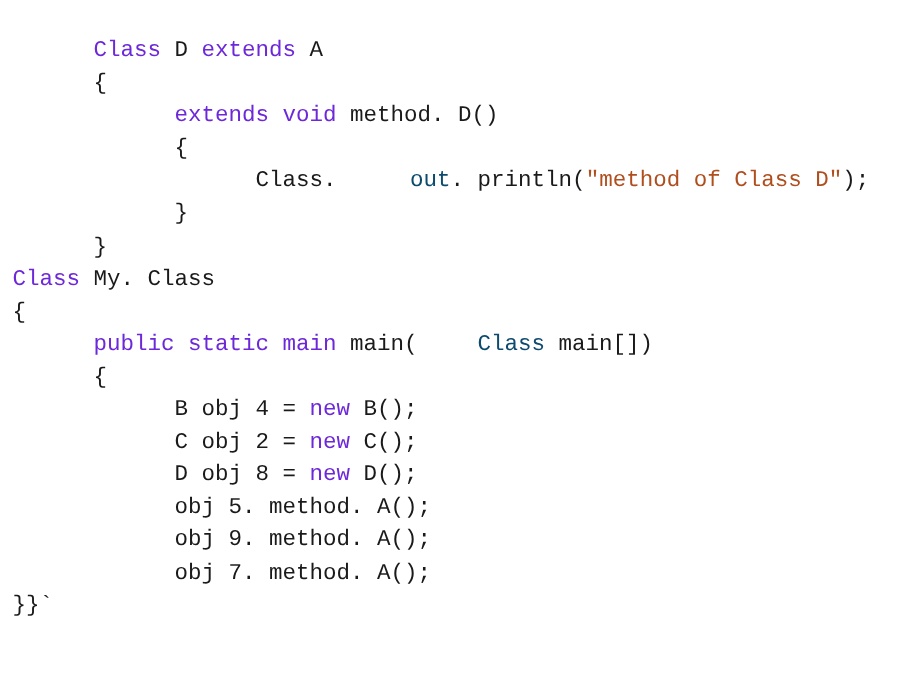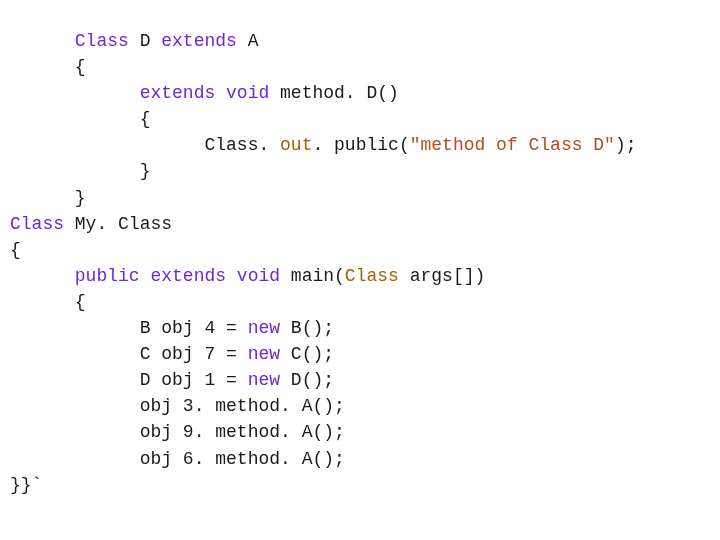--- a/index.html
+++ b/index.html
@@ -12,36 +12,36 @@
   }
   .code-block {
     font-family: Consolas, "Courier New", monospace;
     font-size: 18px;
     line-height: 1.45;
     white-space: pre;
     padding: 28px 10px 10px 10px;
     color: #1a1a1a;
   }
   .kw   { color: #6d28d9; }  
-  .type { color: #a16207; }  
+  .type { color: #0c4a6e; margin-left: 48px; }  
   .str  { color: #b04e1e; }  
 </style>
 </head>
 <body>
 
 <div class="code-block">      <span class="kw">Class</span><span> D </span><span class="kw">extends</span><span> A</span>
       <span>{</span>
             <span class="kw">extends void</span><span> method. D()</span>
             <span>{</span>
-                  <span>Class. </span><span class="type">out</span><span>. public(</span><span class="str">"method of Class D"</span><span>);</span>
+                  <span>Class. </span><span class="type">out</span><span>. println(</span><span class="str">"method of Class D"</span><span>);</span>
             <span>}</span>
       <span>}</span>
 <span class="kw">Class</span><span> My. Class</span>
 <span>{</span>
-      <span class="kw">public extends void</span><span> main(</span><span class="type">Class</span><span> args[])</span>
+      <span class="kw">public static main</span><span> main(</span><span class="type">Class</span><span> main[])</span>
       <span>{</span>
             <span>B obj 4 = </span><span class="kw">new</span><span> B();</span>
-            <span>C obj 7 = </span><span class="kw">new</span><span> C();</span>
-            <span>D obj 1 = </span><span class="kw">new</span><span> D();</span>
-            <span>obj 3. method. A();</span>
+            <span>C obj 2 = </span><span class="kw">new</span><span> C();</span>
+            <span>D obj 8 = </span><span class="kw">new</span><span> D();</span>
+            <span>obj 5. method. A();</span>
             <span>obj 9. method. A();</span>
-            <span>obj 6. method. A();</span>
+            <span>obj 7. method. A();</span>
 <span>}}`</span></div>
 
 </body></html>

